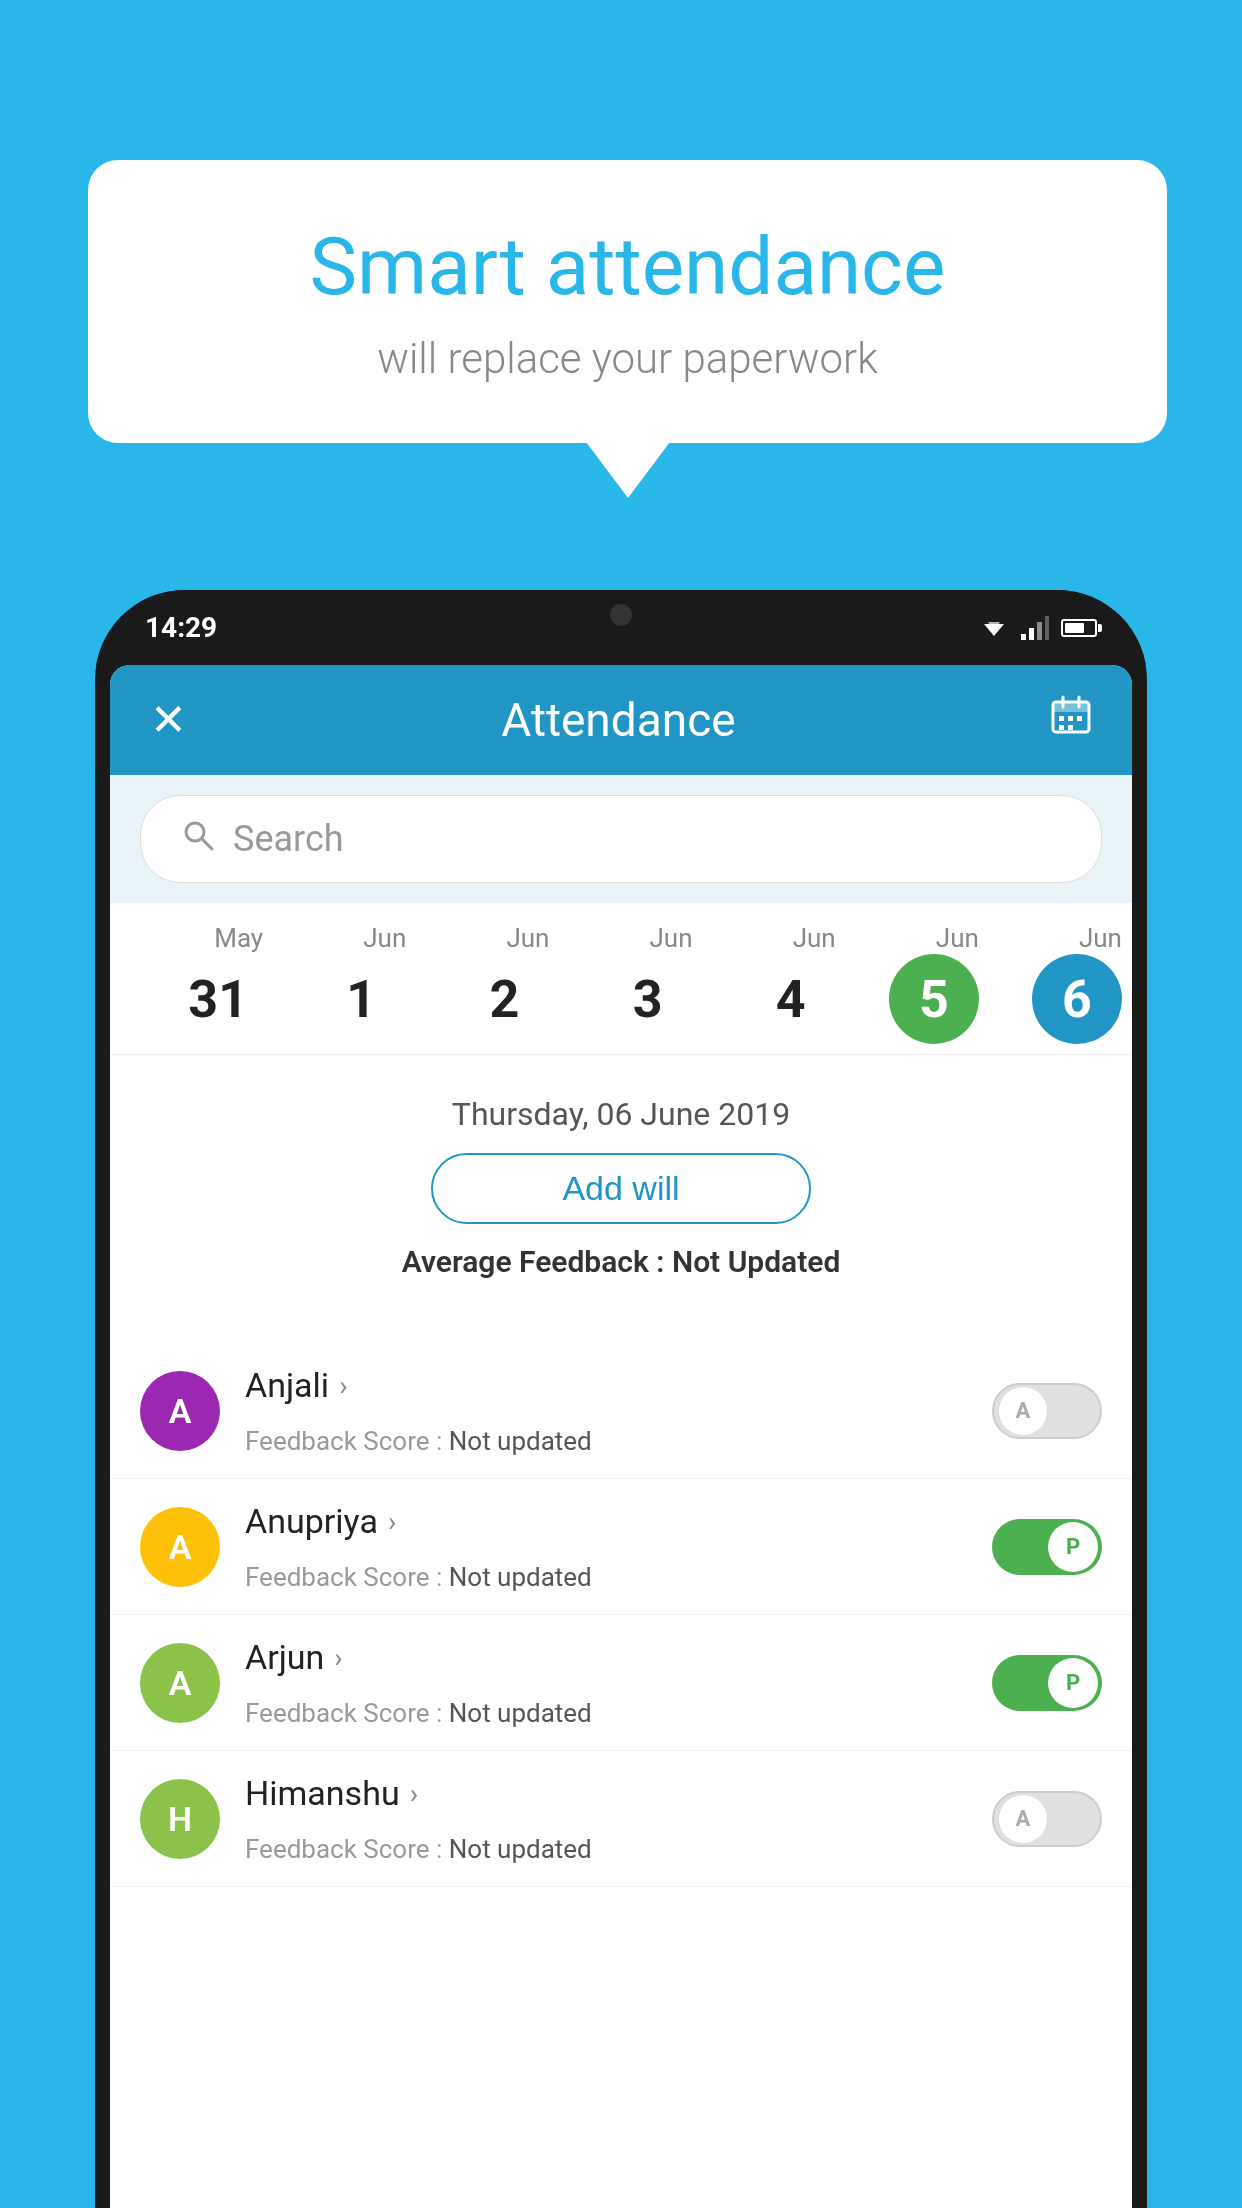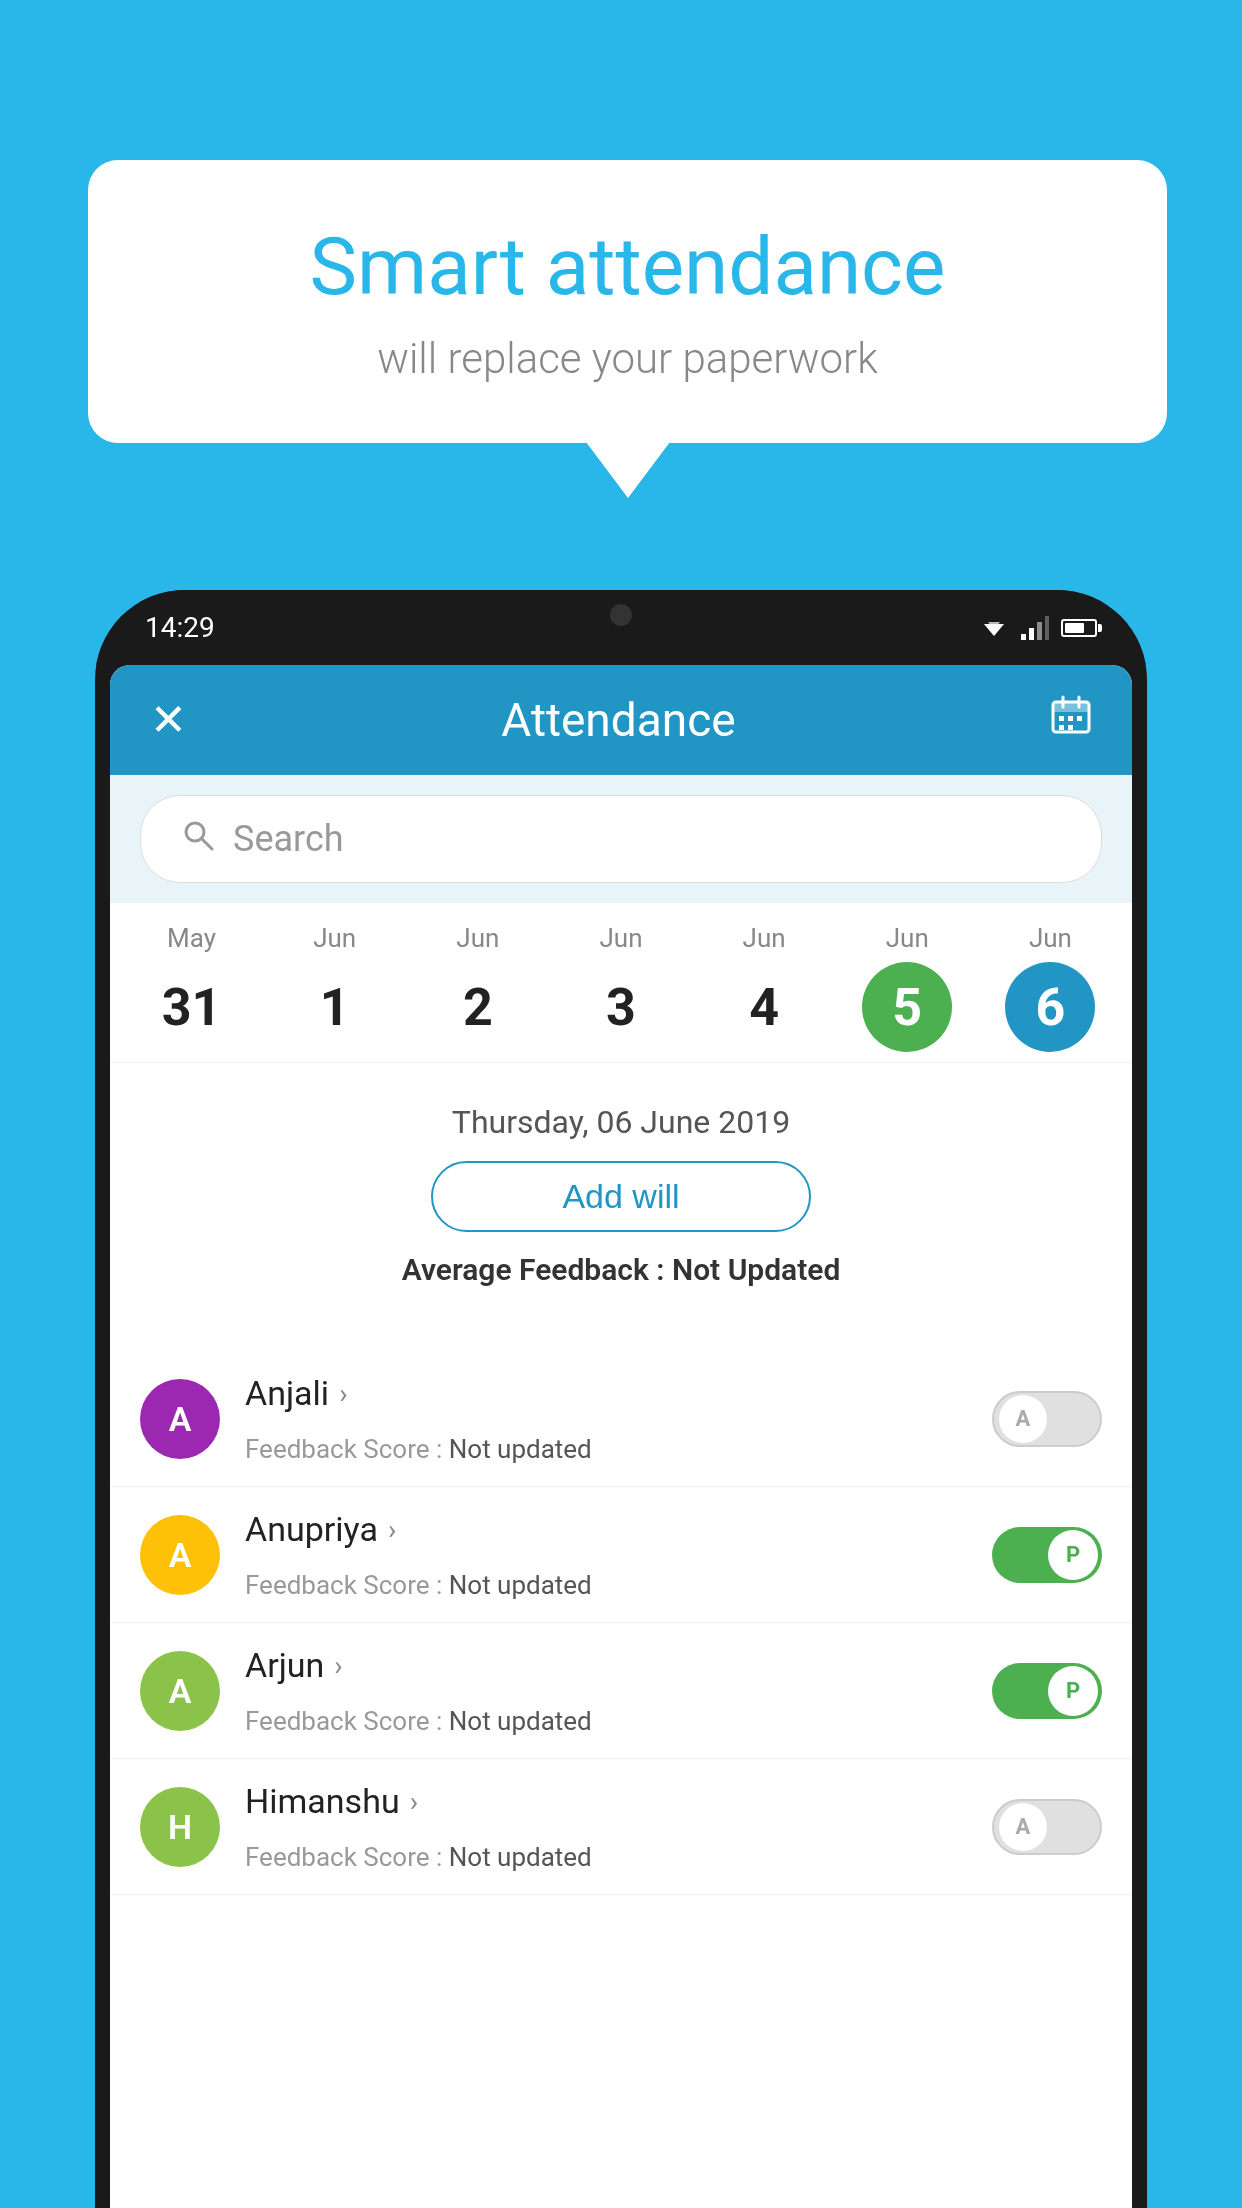--- a/index.html
+++ b/index.html
@@ -84,21 +84,21 @@
     }
     .camera-dot {
       width: 22px;
       height: 22px;
       background: #333;
       border-radius: 50%;
     }
     .status-time {
       color: white;
       font-size: 28px;
-      font-weight: 400;
+      font-weight: 700;
       z-index: 2;
     }
     .status-icons {
       display: flex;
       align-items: center;
       gap: 12px;
       z-index: 2;
     }
     
     .battery-icon {
@@ -191,22 +191,22 @@
     .calendar-strip {
       display: flex;
       padding: 20px 10px 10px;
       background: white;
       border-bottom: 1px solid #eee;
     }
     .calendar-day {
       flex: 1;
       display: flex;
       flex-direction: column;
-      align-items: center;
-      gap: 9px;
+      align-items: flex-end;
+      gap: 1px;
     }
     .cal-month {
       font-size: 26px;
       color: #888;
     }
     .cal-date {
       font-size: 52px;
       font-weight: 700;
       color: #222;
       width: 90px;

